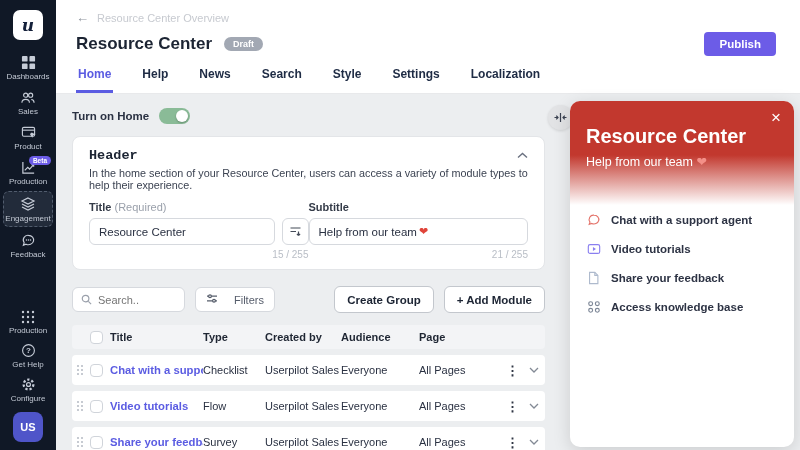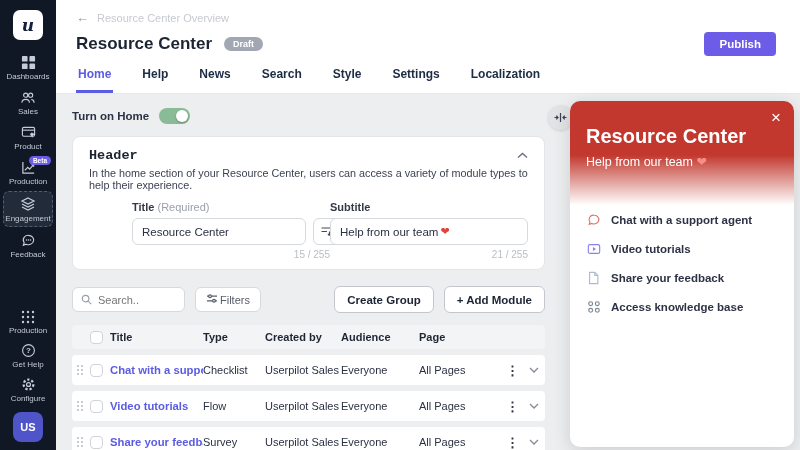--- a/index.html
+++ b/index.html
@@ -35,35 +35,35 @@
   .content { flex:1; position:relative; padding-left:16px; background:#eceef0; }
   .toggle-row { display:flex; align-items:center; gap:10px; margin-top:14px; }
   .toggle-row .t-lbl { font-size:11.5px; font-weight:bold; color:#2a3142; }
   .toggle { width:31px; height:16px; border-radius:9px; background:#8abb97; position:relative; cursor:pointer; }
   .toggle .knob { position:absolute; right:2px; top:2px; width:12px; height:12px; border-radius:50%; background:#fff; box-shadow:0 1px 2px rgba(0,0,0,.25); }
 
   .card { width:473px; background:#fff; border:1px solid #e3e5e8; border-radius:8px; margin-top:12px; padding:11px 16px 9px; }
   .card-head { display:flex; align-items:center; justify-content:space-between;font-family:Liberation Mono, monospace; }
   .card-title { font-size:13.5px; font-weight:bold; color:#1c2433; }
   .card-desc { font-size:10.8px; color:#3c4352; margin-top:4px; }
-  .form-row { display:flex; margin-top:10px;margin-left:43px; }
+  .form-row { display:flex; margin-top:10px; }
   .form-col { flex:1; min-width:0; }
   .fl { font-size:11px; color:#333a47; font-weight:bold; }
   .fl .req { color:#9aa0ab; font-weight:normal; }
   .input-line { display:flex; gap:7px; margin-top:5px; align-items:center; }
   .tinput { flex:1; height:27px; border:1px solid #d6d9de; border-radius:6px; padding:0 9px; font-size:11.5px; color:#2a3142; font-family:inherit; background:#fff; display:flex; align-items:center; gap:2px; }
   input.tinput { display:block; }
   .icon-btn { width:27px; height:27px; border:1px solid #d6d9de; border-radius:6px; background:#fff; display:flex; align-items:center; justify-content:center; cursor:pointer; color:#434a57; flex-shrink:0; }
   .count { text-align:right; font-size:10px; color:#b9bec6; margin-top:4px; }
   .heart-red { color:#e0443a; font-size:11px; }
 
   .toolbar { width:473px; display:flex; align-items:center; gap:10px; margin-top:16px; }
   .search-box { width:113px; height:25px; background:#fff; border:1px solid #d6d9de; border-radius:6px; display:flex; align-items:center; gap:6px; padding:0 8px; color:#9aa0ab; }
   .search-box input { border:none; outline:none; width:70px; font-size:11px; font-family:inherit; color:#2a3142; background:transparent; }
-  .btn-light { height:25px; background:#fff; border:1px solid #d6d9de; border-radius:6px; display:flex; align-items:center; gap:2px; padding:0 10px; font-size:11px; color:#565d6b; cursor:pointer; font-family:inherit; }
+  .btn-light { height:25px; background:#fff; border:1px solid #d6d9de; border-radius:6px; display:flex; align-items:center; gap:16px; padding:0 10px; font-size:11px; color:#565d6b; cursor:pointer; font-family:inherit; }
   .spacer { flex:1; }
   .btn-outline { height:27px; background:#fff; border:1px solid #c3c7cd; border-radius:6px; font-size:11.5px; font-weight:bold; color:#1c2433; padding:0 12px; cursor:pointer; font-family:inherit; }
 
   .table { width:473px; margin-top:12px; }
   .tgrid { display:grid; grid-template-columns:14px 20px 1fr 62px 76px 78px 78px 44px; align-items:center; padding:0 4px; }
   .thead { height:24px; background:#f3f4f6; border-radius:4px; font-size:11px; font-weight:bold; color:#1f2633; }
   .trow { height:30px; background:#fff; border-radius:4px; margin-top:6px; font-size:11px; color:#2a3142; }
   .cb { width:13px; height:13px; border:1.5px solid #d0d4da; border-radius:4px; background:#fff; cursor:pointer; }
   .drag { color:#b4bac3; cursor:grab; display:flex; }
   .tlink { color:#5b5ce2; font-weight:bold; font-size:11.3px; white-space:nowrap; overflow:hidden; cursor:pointer; }

